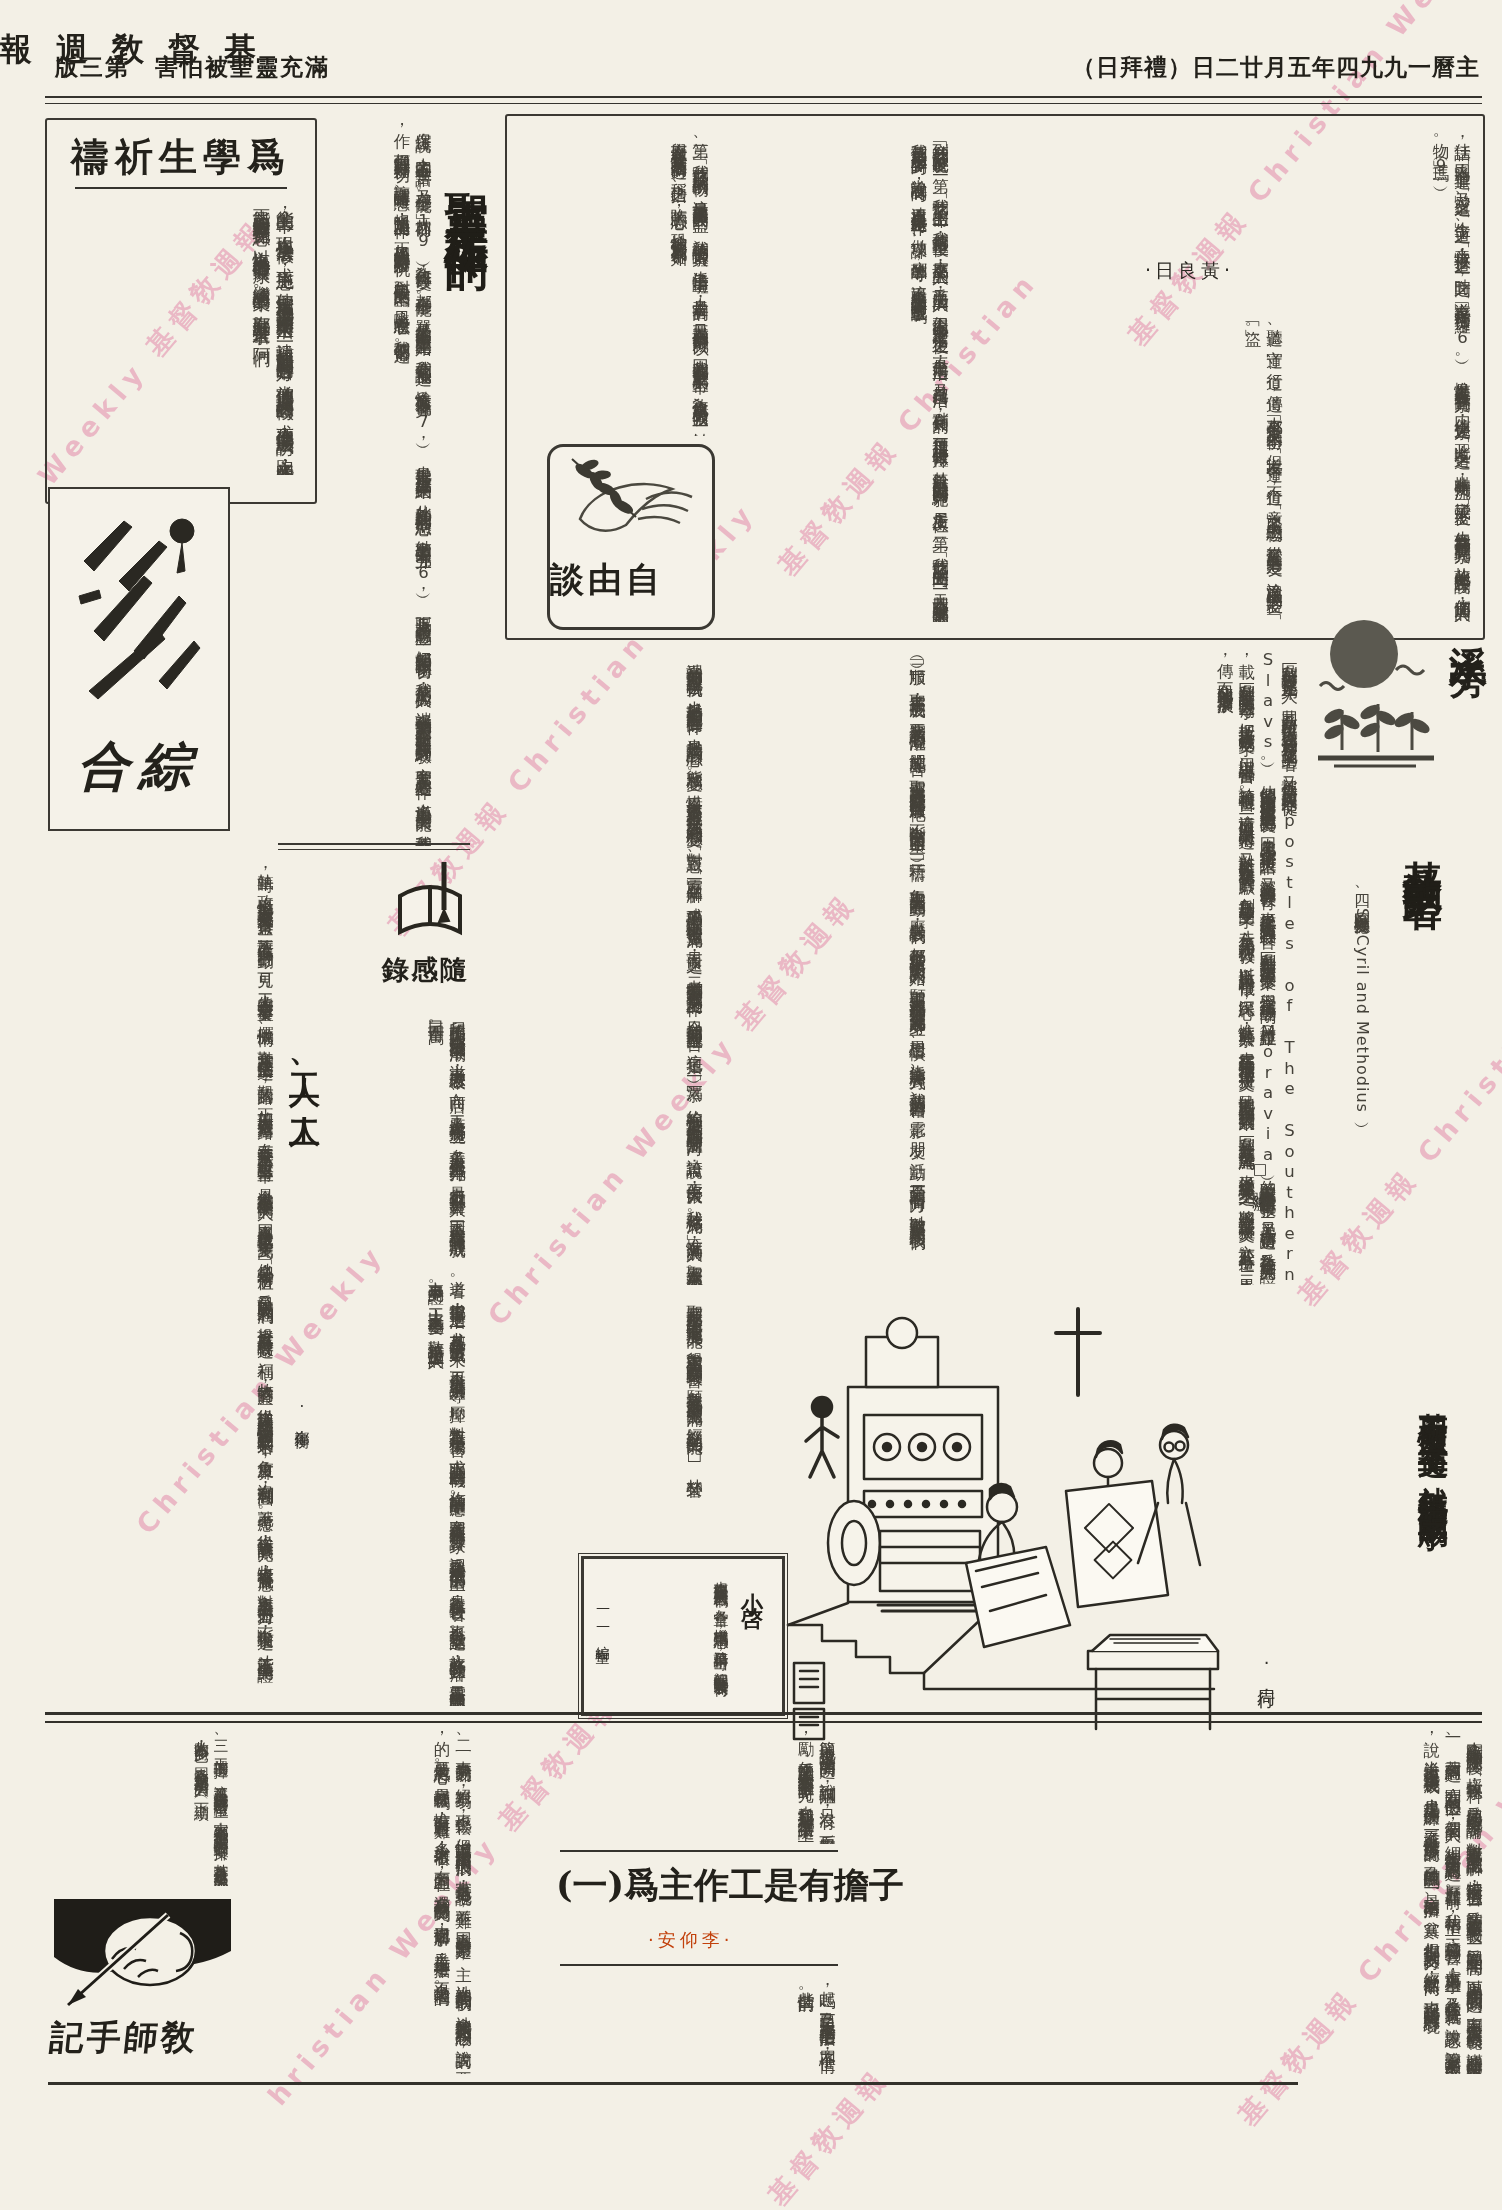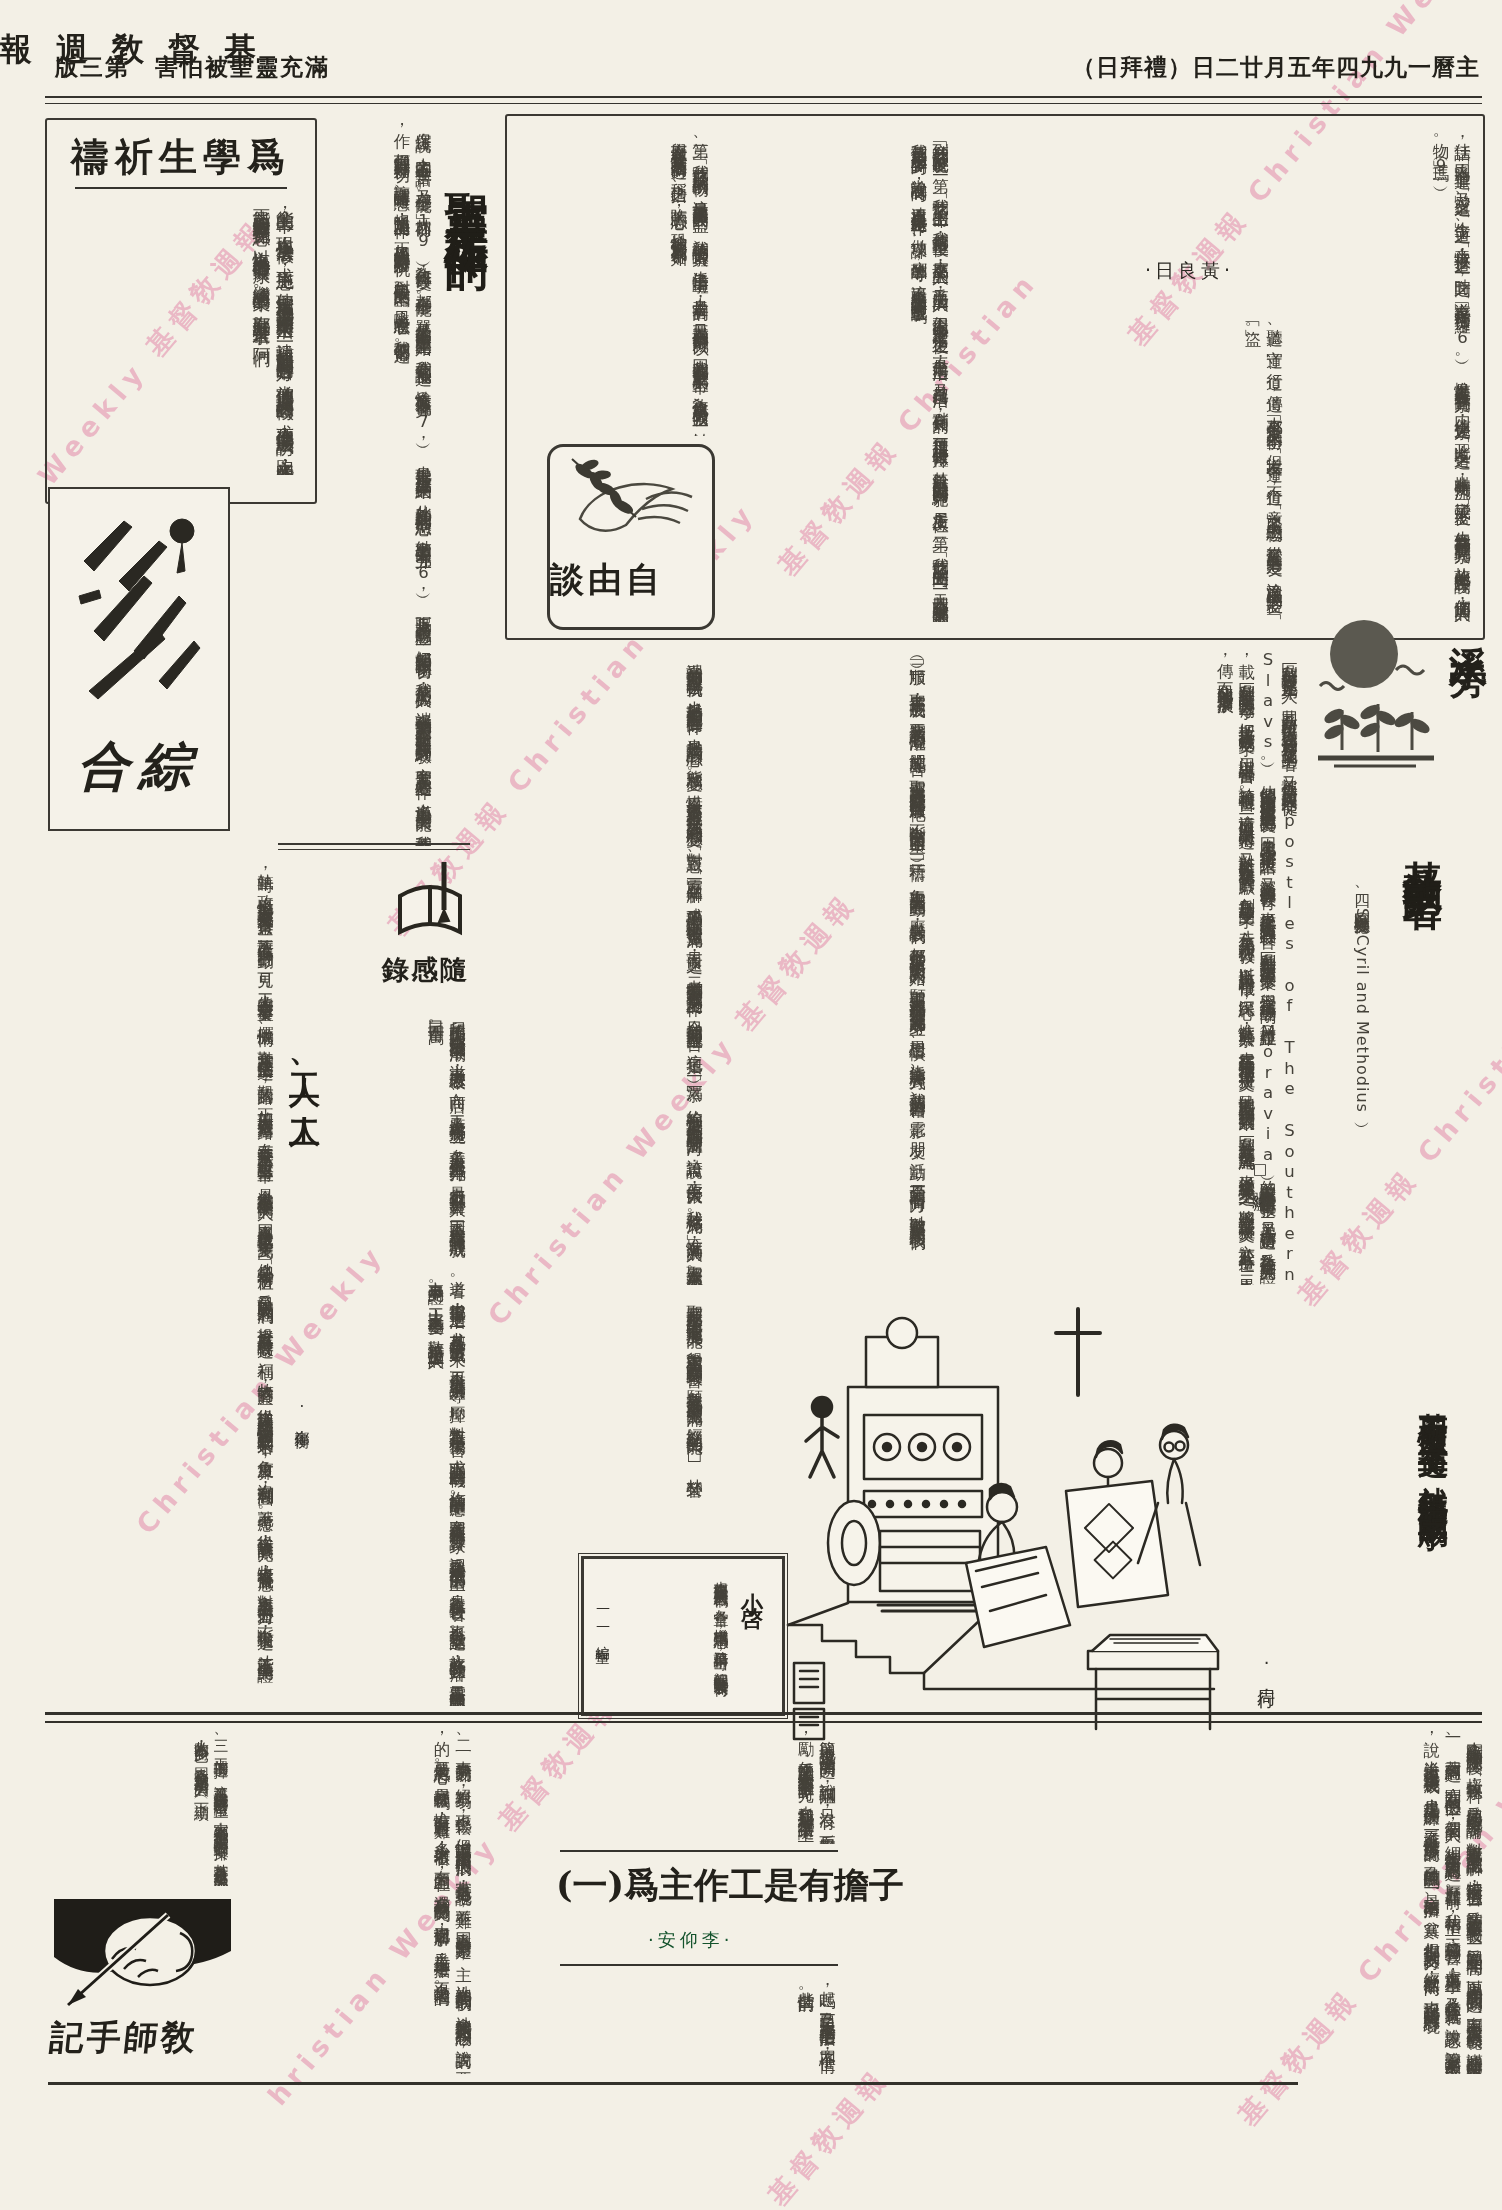--- a/index.html
+++ b/index.html
@@ -248,21 +248,21 @@
   <div class="abs v body-sm" style="right:52px;top:10px;width:104px;height:134px">本報定於出版日期前八天截稿，各堂會、機構惠賜消息，務請早日寄出，俾得配合時間發表爲荷。</div>
   <div class="abs v sig" style="left:10px;top:40px;height:104px;font-size:14px">——編輯室</div>
 </div>
 
 <div class="abs" style="left:45px;top:1712px;width:1437px;height:6px;border-top:3px solid #33312b;border-bottom:2px solid #33312b"></div>
 
 <div class="abs v body-txt" style="left:845px;top:1728px;width:640px;height:346px">李志剛牧師在神學院開課後，授「牧範學」科，爲使同學能分組分享討論，對牧職事奉有更多的認識了解，特安排兩個機會，一爲訪問敎會事奉多年的牧長，一爲同學間互相問答。以下是同學們訪問我的問題，自問不盡合衆人欽敬的模範，謹將所問所答記述出來。一、蒙召的經過—問到蒙召的感懷，一個蒙召的人，細想十多年前自己蒙恩的經過，歷歷如在目前。我幼年信主，三歲隨母到敎會，七歲進入主日學，及後在堂院受造就，說蒙恩、說蒙召實差不多的。一般來說，半途出家也是生活環境裏成長，也是生活工作的磨練，看透了一些世情後才獻身的。自己的攔阻嗎？一是家庭的擁擠、貧寒，但都得到家人的支持，經歷當然不同，也記不淸楚那時的幾許心境。</div>
 
 <div class="abs" style="left:560px;top:1850px;width:278px;height:0;border-top:2px solid #35332e"></div>
 <div class="abs serif ink" style="left:556px;top:1862px;width:290px;font-size:35px;font-weight:bold;white-space:nowrap">(一)爲主作工是有擔子</div>
-<div class="abs" style="left:648px;top:1928px;font-size:18px;letter-spacing:4px;color:#14532d">·安仰李·</div>
+<div class="abs" style="left:648px;top:1928px;font-size:18px;letter-spacing:4px;color:#c2410c">·安仰李·</div>
 <div class="abs" style="left:560px;top:1964px;width:278px;height:0;border-top:2px solid #35332e"></div>
 
 <div class="abs v body-txt" style="left:482px;top:1728px;width:356px;height:116px">簡單地說來還是生活的問題。說到攔阻，只沒有，反而得到先我信主的妻子鼓勵，年受造以至開始在敎會事奉的十多年時光，也和我並肩地背上十字架跟隨主。</div>
 <div class="abs v body-txt" style="left:482px;top:1978px;width:356px;height:96px">起嗎，自己負起了一家老少的生活擔子，四不了世情，環境裏看透了一些世情的。</div>
 <div class="abs v body-txt" style="left:238px;top:1728px;width:236px;height:346px">二、事奉的難易—絕對不易，也不輕鬆，但怕喊壞了還未踏出校門的後浪們。其實也老實地說，並不難，因爲事奉的對象是—主，祂知道我們的軟弱，祂會給我們恩典和恩賜。說實的，要緊的是所求於管家的，是要他有忠心。容易輕鬆嗎？惟有面對着艱難，多少人搶着做了，有主的同在，還有我們的份兒嗎？也迎刃而解了，爲主作工是有擔子，不過是輕省的。</div>
 <div class="abs v body-txt" style="left:50px;top:1728px;width:180px;height:158px;font-size:15px">三、工場的選擇—這並不是說選擇到甚麼崗位上，大家都知道這都是說到大小敎會的安排，其實敎會是沒有大小的，只是人數的多少而已，因爲敎會就是上帝所召的人。（下期續）</div>
 
 <div class="abs" style="left:50px;top:1893px;width:185px;height:172px">
   <span>
     <svg width="185" height="118" viewBox="0 0 185 118">

